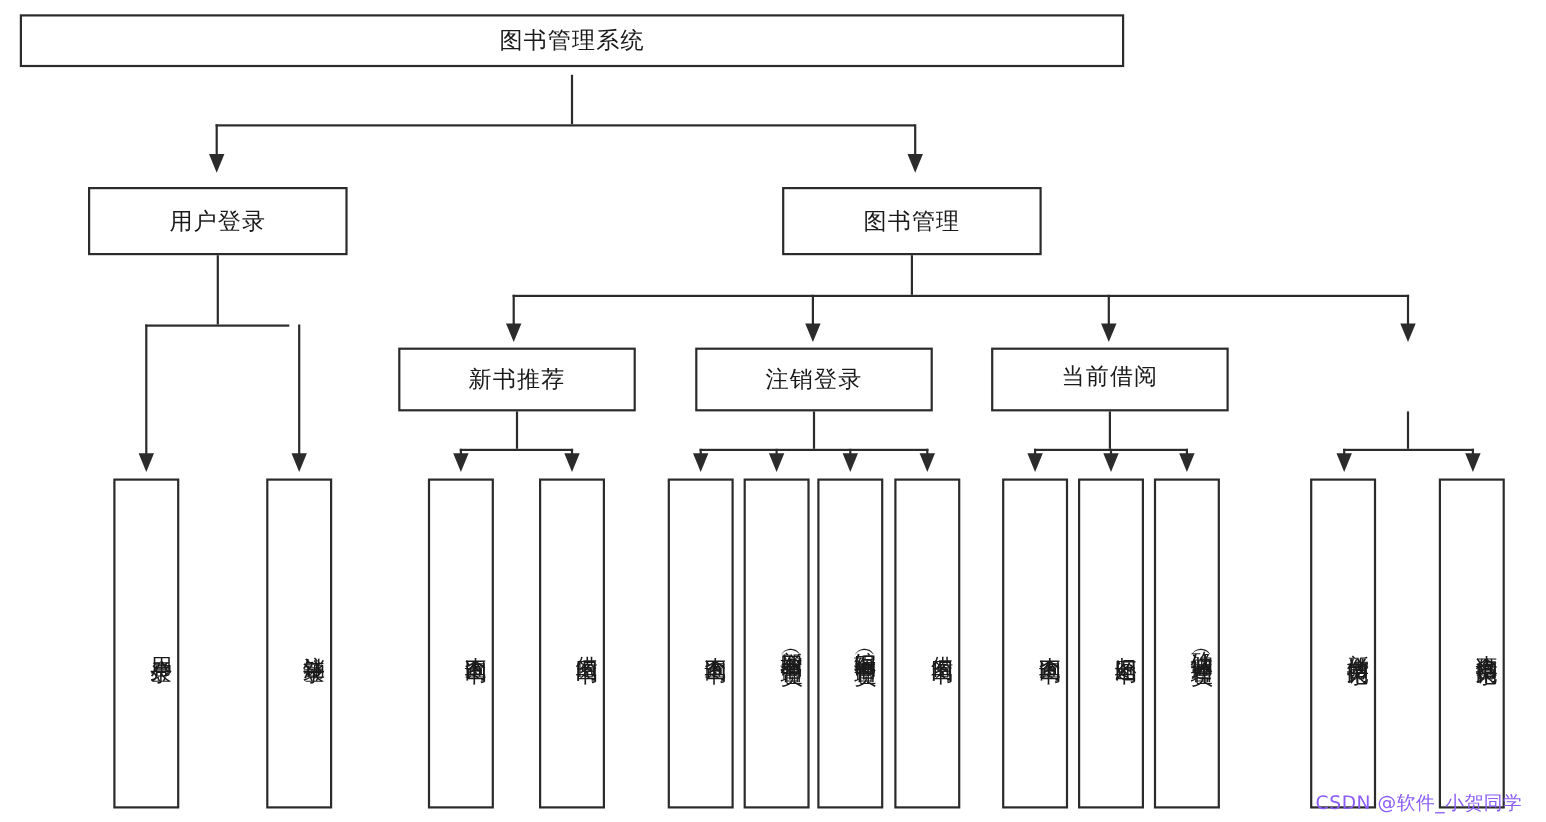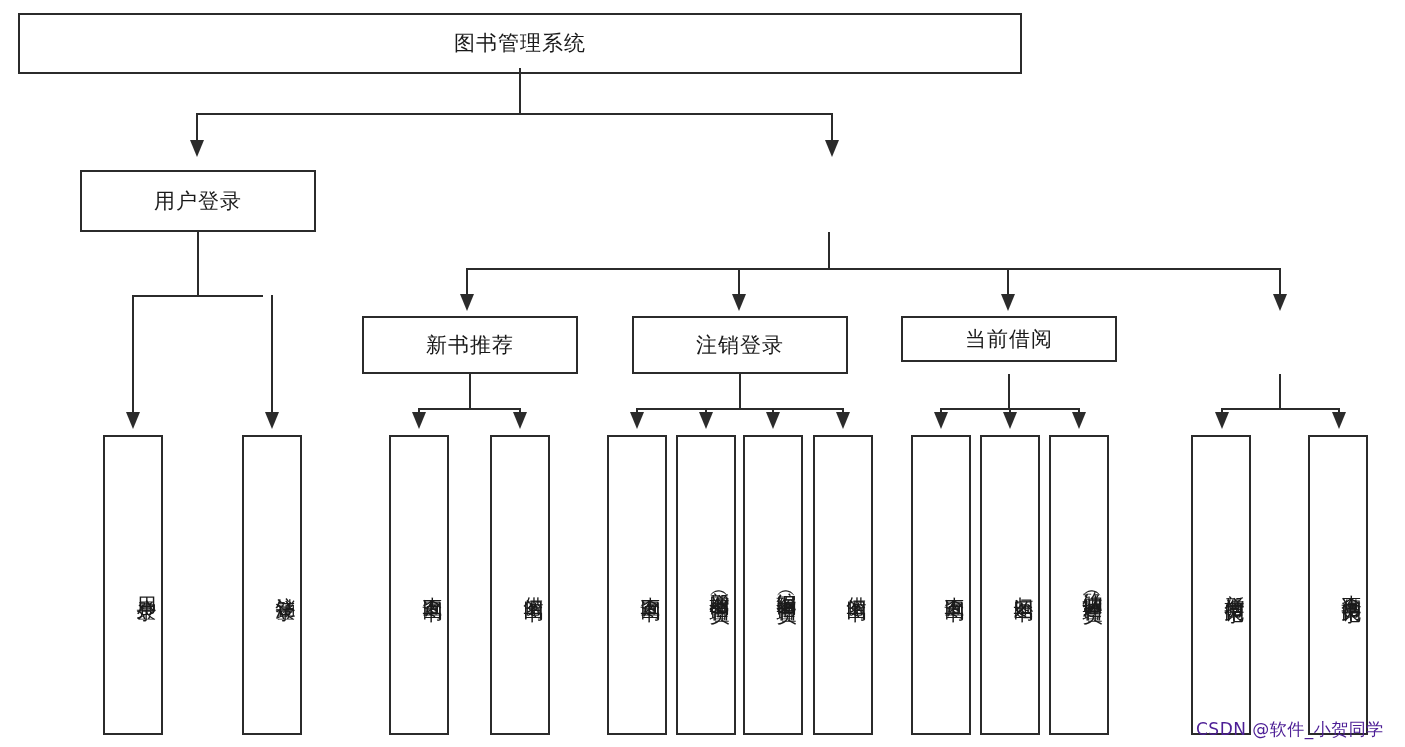--- a/index.html
+++ b/index.html
@@ -65,48 +65,51 @@
     width: 0;
     height: 0;
     border-left: 7px solid transparent;
     border-right: 7px solid transparent;
     border-top: 17px solid #2b2b2b;
   }
   
   #watermark {
     position: absolute;
     font-size: 17px;
-    color: #4c1d95;
+    color: #8b5cf6;
     letter-spacing: 0.5px;
     white-space: nowrap;
     user-select: none;
   }
 </style>
 </head>
 <body>
 
 <div id="canvas">
 
-  <div class="node horiz" style="left:18px; top:13px; width:1004px; height:61px;">
+  <div class="node horiz" style="left:18px; top:13px; width:1004px; height:48px;">
     <span class="label">图书管理系统</span>
   </div>
 
   <div class="ln v" style="left:519px; top:68px; height:45px;"></div>
 
   <div class="ln h" style="left:196px; top:113px; width:636px;"></div>
 
   <div class="ln v" style="left:196px; top:113px; height:28px;"></div>
   <div class="arrow" style="left:190px; top:140px;"></div>
   <div class="ln v" style="left:831px; top:113px; height:28px;"></div>
   <div class="arrow" style="left:825px; top:140px;"></div>
 
   <div class="node horiz" style="left:80px; top:170px; width:236px; height:62px;">
     <span class="label">用户登录</span>
   </div>
 
+  <div class="node horiz" style="left:711px; top:170px; width:236px; height:62px;">
+    <span class="label">图书管理</span>
+  </div>
 
   <div class="ln v" style="left:197px; top:232px; height:63px;"></div>
   <div class="ln h" style="left:132px; top:295px; width:131px;"></div>
   <div class="ln v" style="left:132px; top:295px; height:118px;"></div>
   <div class="arrow" style="left:126px; top:412px;"></div>
   <div class="ln v" style="left:271px; top:295px; height:118px;"></div>
   <div class="arrow" style="left:265px; top:412px;"></div>
 
   <div class="ln v" style="left:828px; top:232px; height:36px;"></div>
   <div class="ln h" style="left:466px; top:268px; width:815px;"></div>
@@ -118,21 +121,21 @@
   <div class="arrow" style="left:1001px; top:294px;"></div>
   <div class="ln v" style="left:1279px; top:268px; height:27px;"></div>
   <div class="arrow" style="left:1273px; top:294px;"></div>
 
   <div class="node horiz" style="left:362px; top:316px; width:216px; height:58px;">
     <span class="label">新书推荐</span>
   </div>
   <div class="node horiz" style="left:632px; top:316px; width:216px; height:58px;">
     <span class="label">注销登录</span>
   </div>
-  <div class="node horiz" style="left:901px; top:316px; width:216px; height:46px;">
+  <div class="node horiz" style="left:901px; top:316px; width:216px; height:58px;font-family:Liberation Mono, monospace;">
     <span class="label">当前借阅</span>
   </div>
 
   <div class="ln v" style="left:469px; top:374px; height:34px;"></div>
   <div class="ln h" style="left:418px; top:408px; width:103px;"></div>
   <div class="ln v" style="left:418px; top:408px; height:6px;"></div>
   <div class="arrow" style="left:412px; top:412px;"></div>
   <div class="ln v" style="left:519px; top:408px; height:6px;"></div>
   <div class="arrow" style="left:513px; top:412px;"></div>
 

